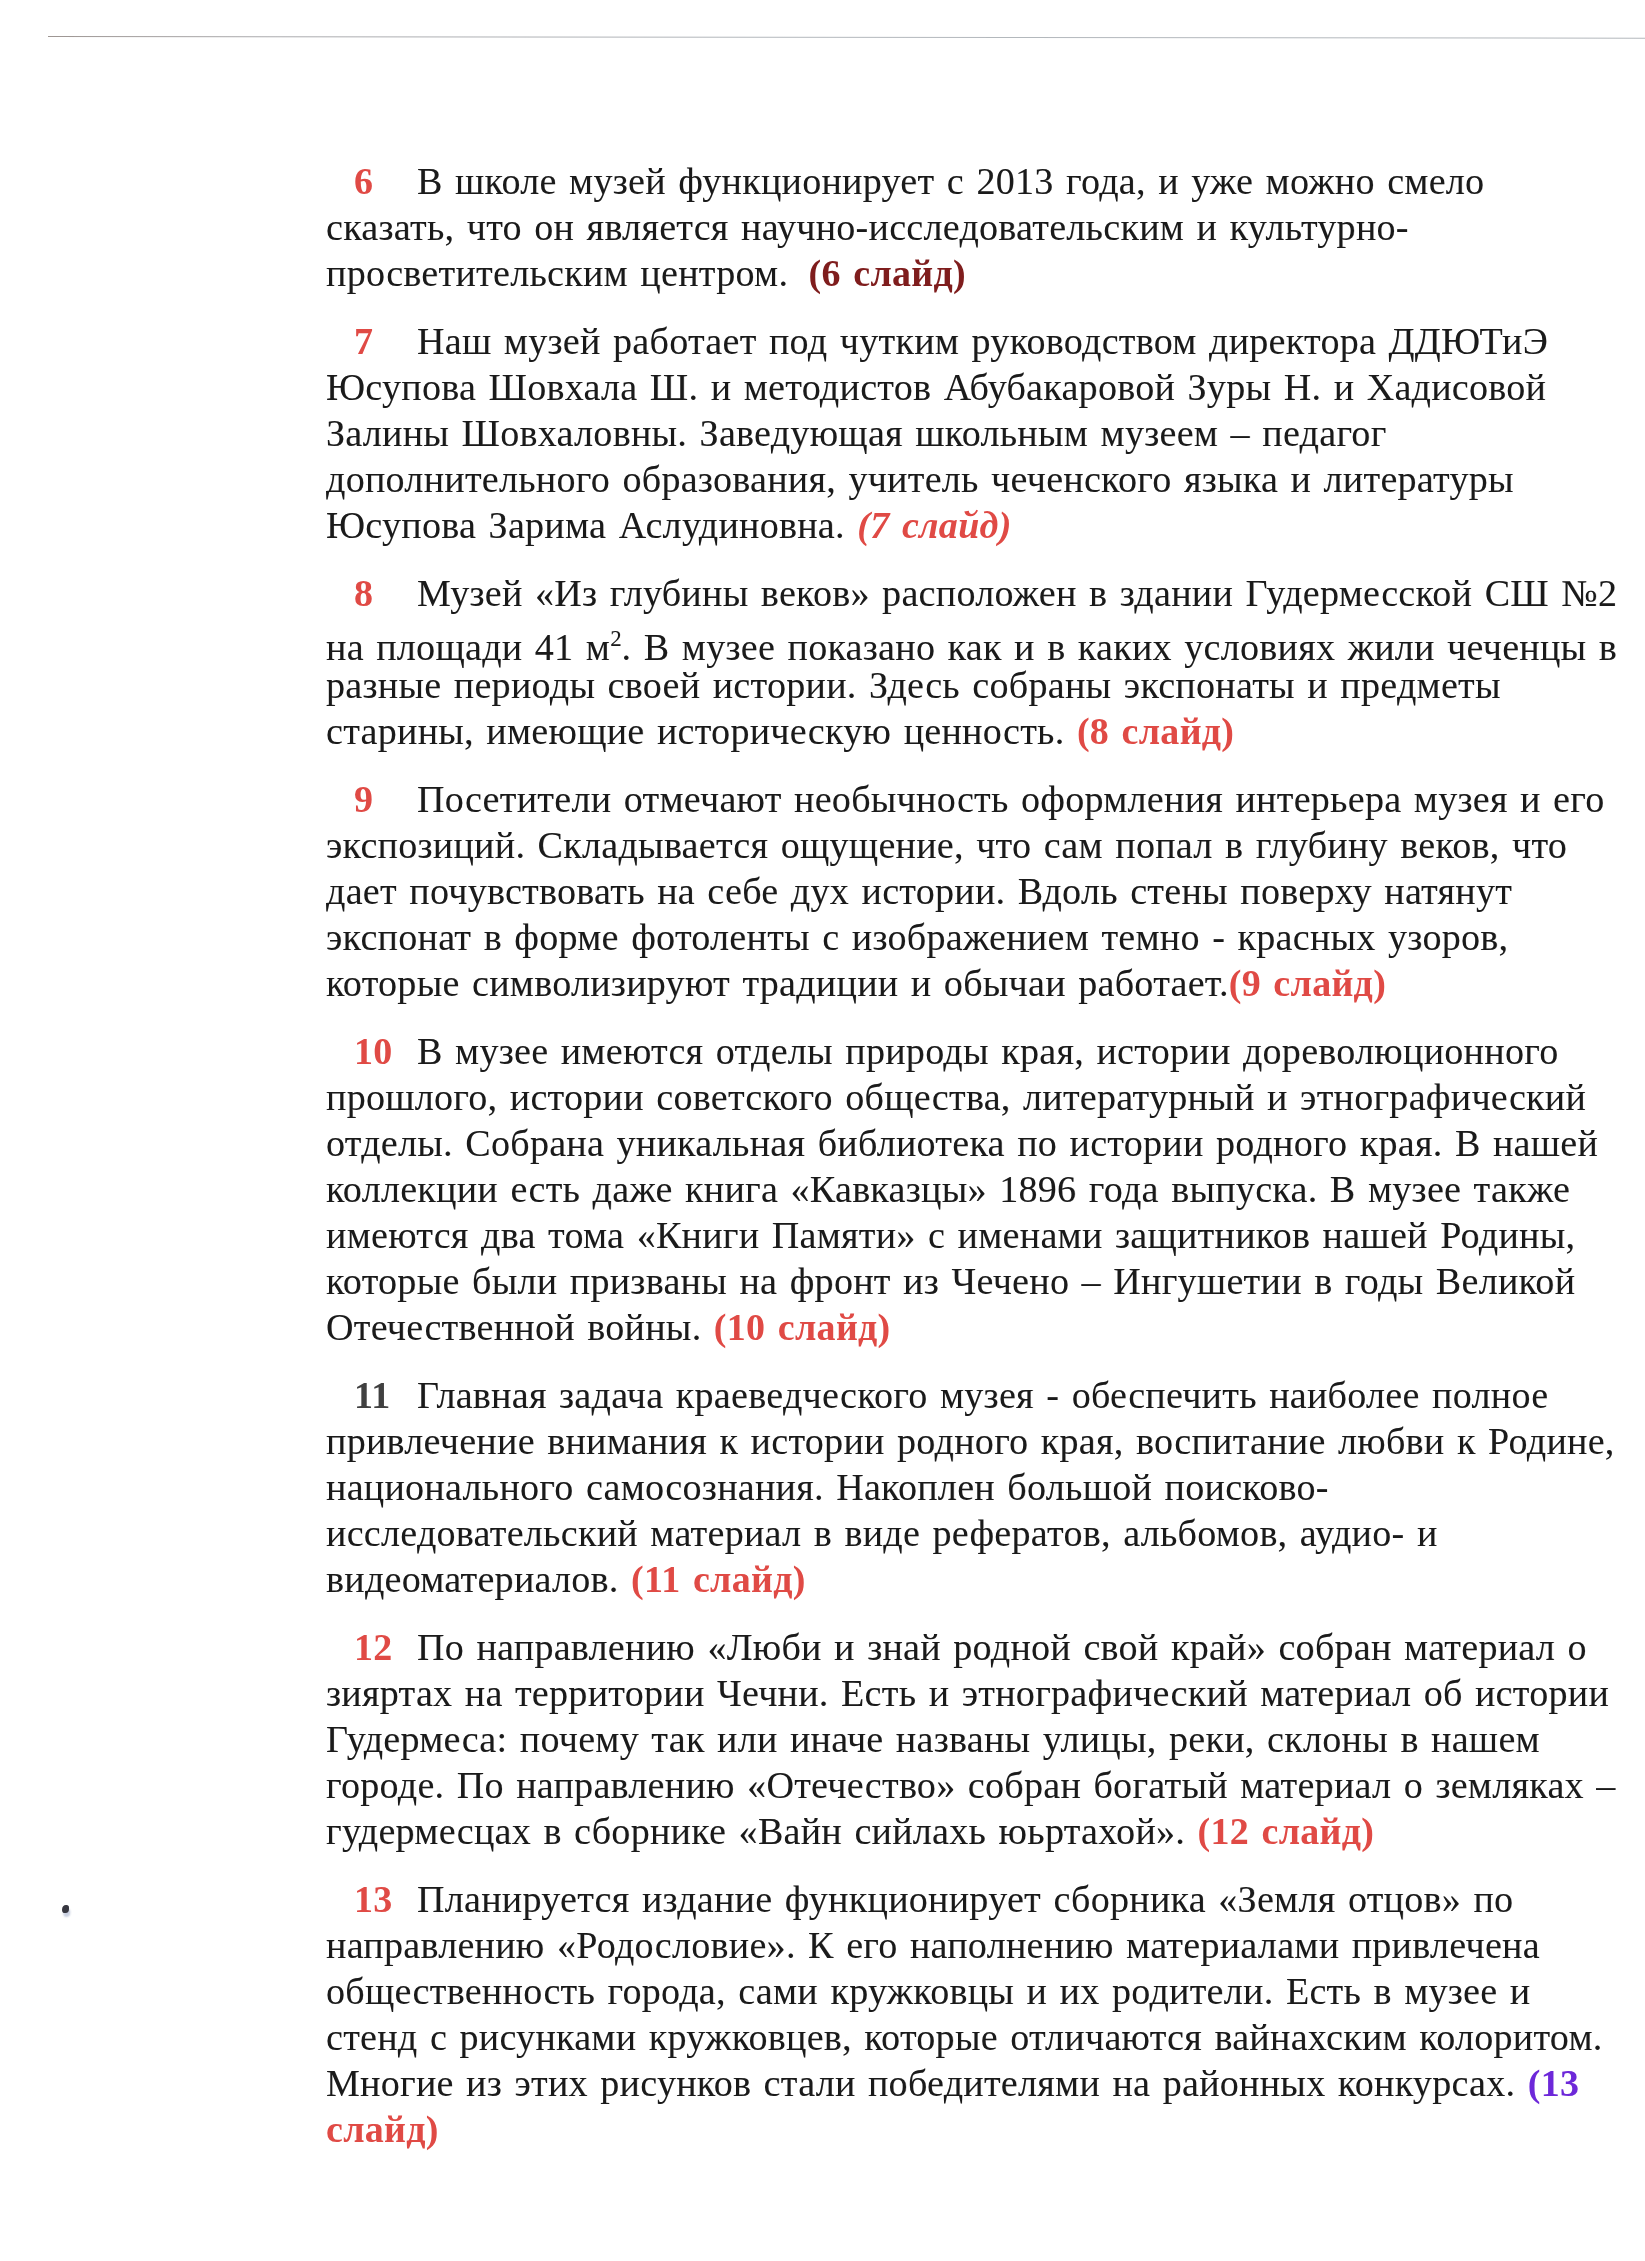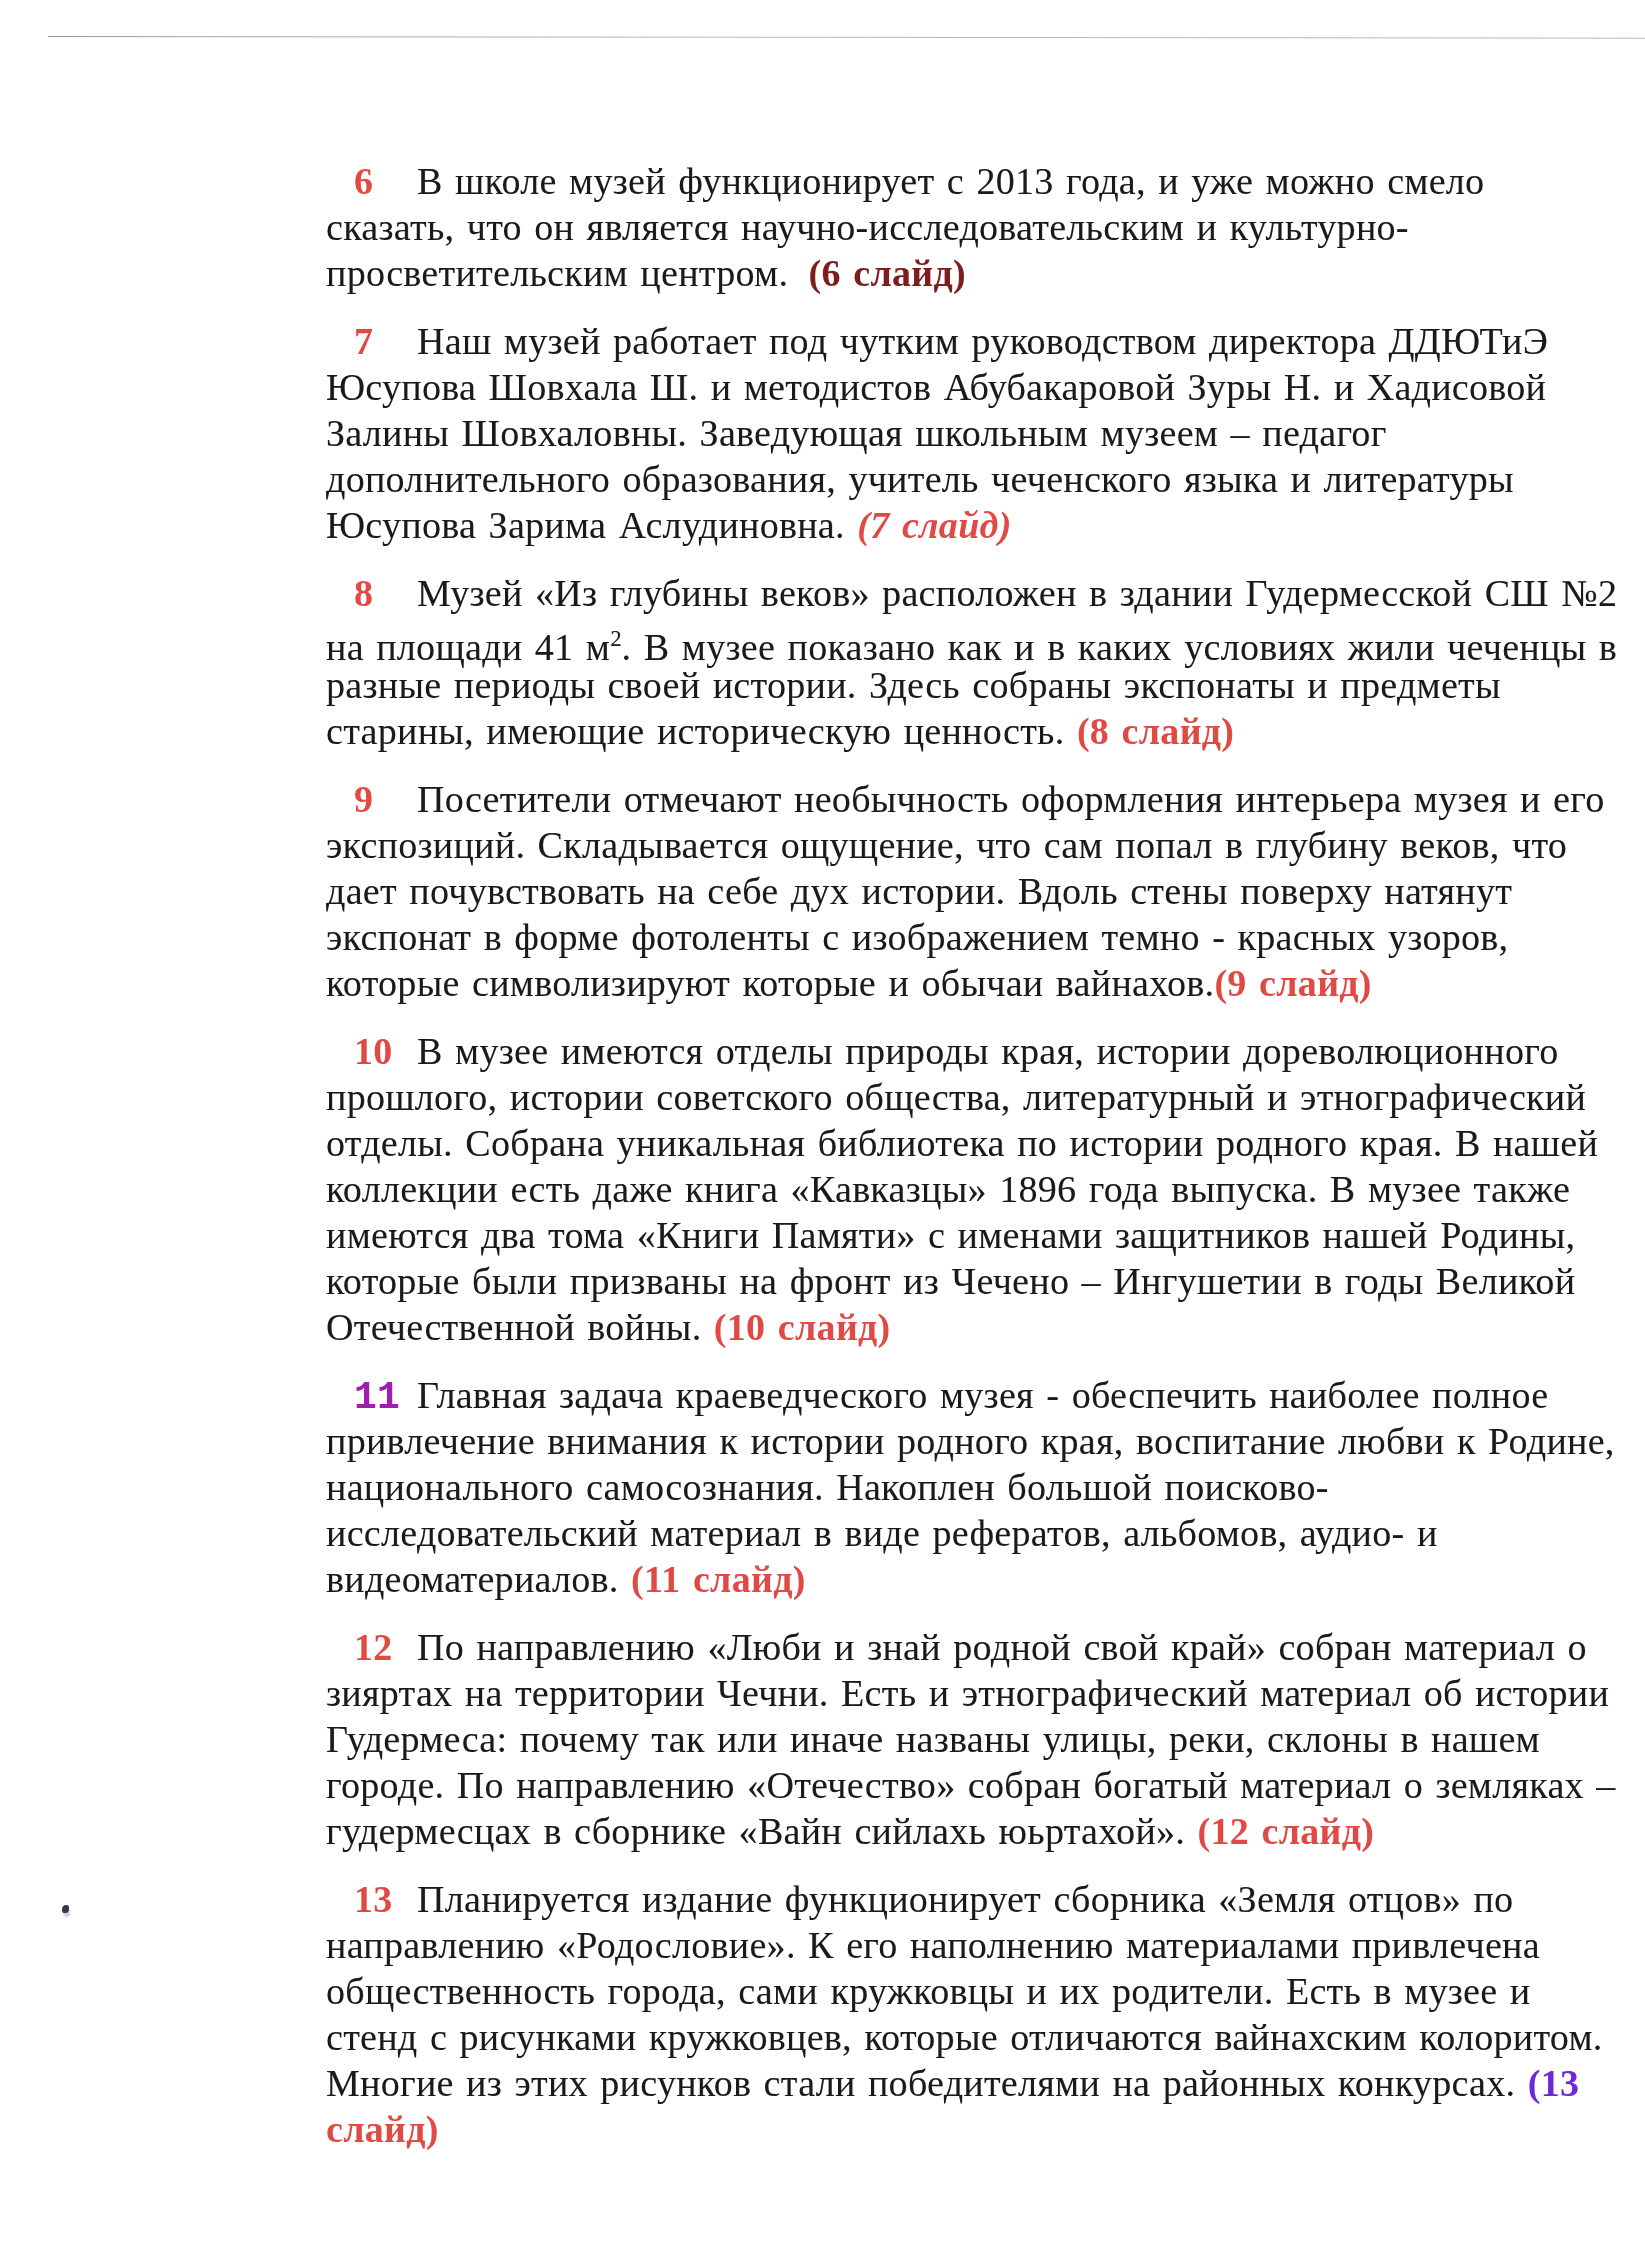--- a/index.html
+++ b/index.html
@@ -93,33 +93,33 @@
         <div class="line"><span class="pnum" style="color: rgb(224, 74, 69);">8</span><span>Музей «Из глубины веков» расположен в здании Гудермесской СШ №2</span></div>
         <div class="line"><span>на площади 41 м</span><span class="sup">2</span><span>. В музее показано как и в каких условиях жили чеченцы в</span></div>
         <div class="line"><span>разные периоды своей истории. Здесь собраны экспонаты и предметы</span></div>
         <div class="line"><span>старины, имеющие историческую ценность. </span><span class="slide" style="color: rgb(224, 74, 69);">(8 слайд)</span></div>
       </div>
       <div class="para">
         <div class="line"><span class="pnum" style="color: rgb(224, 74, 69);">9</span><span>Посетители отмечают необычность оформления интерьера музея и его</span></div>
         <div class="line"><span>экспозиций. Складывается ощущение, что сам попал в глубину веков, что</span></div>
         <div class="line"><span>дает  почувствовать на себе дух истории. Вдоль стены поверху натянут</span></div>
         <div class="line"><span>экспонат в форме фотоленты с изображением темно - красных узоров,</span></div>
-        <div class="line"><span>которые символизируют которые и обычаи вайнахов.</span><span class="slide" style="color: rgb(224, 74, 69);">(9 слайд)</span></div>
+        <div class="line"><span>которые символизируют традиции и обычаи работает.</span><span class="slide" style="color: rgb(224, 74, 69);">(9 слайд)</span></div>
       </div>
       <div class="para">
         <div class="line"><span class="pnum" style="color: rgb(224, 74, 69);">10</span><span>В музее имеются отделы природы края, истории дореволюционного</span></div>
         <div class="line"><span>прошлого, истории советского общества, литературный и этнографический</span></div>
         <div class="line"><span>отделы.  Собрана уникальная библиотека  по истории родного края. В нашей</span></div>
         <div class="line"><span>коллекции есть даже книга «Кавказцы» 1896 года выпуска. В музее также</span></div>
         <div class="line"><span>имеются два тома «Книги Памяти» с именами защитников нашей Родины,</span></div>
         <div class="line"><span>которые были призваны на фронт из Чечено – Ингушетии в годы Великой</span></div>
         <div class="line"><span>Отечественной войны. </span><span class="slide" style="color: rgb(224, 74, 69);">(10 слайд)</span></div>
       </div>
       <div class="para">
-        <div class="line"><span class="pnum" style="color: #a21caf; font-family: Liberation Mono, monospace;">11</span><span>Главная задача краеведческого музея - обеспечить наиболее полное</span></div>
+        <div class="line"><span class="pnum" style="color: #404040;">11</span><span>Главная задача краеведческого музея - обеспечить наиболее полное</span></div>
         <div class="line"><span>привлечение внимания к истории родного края, воспитание любви к Родине,</span></div>
         <div class="line"><span>национального самосознания. Накоплен большой поисково-</span></div>
         <div class="line"><span>исследовательский материал в виде рефератов, альбомов, аудио- и</span></div>
         <div class="line"><span>видеоматериалов. </span><span class="slide" style="color: rgb(224, 74, 69);">(11 слайд)</span></div>
       </div>
       <div class="para">
         <div class="line"><span class="pnum" style="color: rgb(224, 74, 69);">12</span><span>По направлению «Люби и знай родной свой край» собран материал о</span></div>
         <div class="line"><span>зияртах на территории Чечни. Есть и этнографический материал об истории</span></div>
         <div class="line"><span>Гудермеса: почему так или иначе названы улицы, реки, склоны в нашем</span></div>
         <div class="line"><span>городе. По направлению «Отечество» собран богатый материал о земляках –</span></div>

